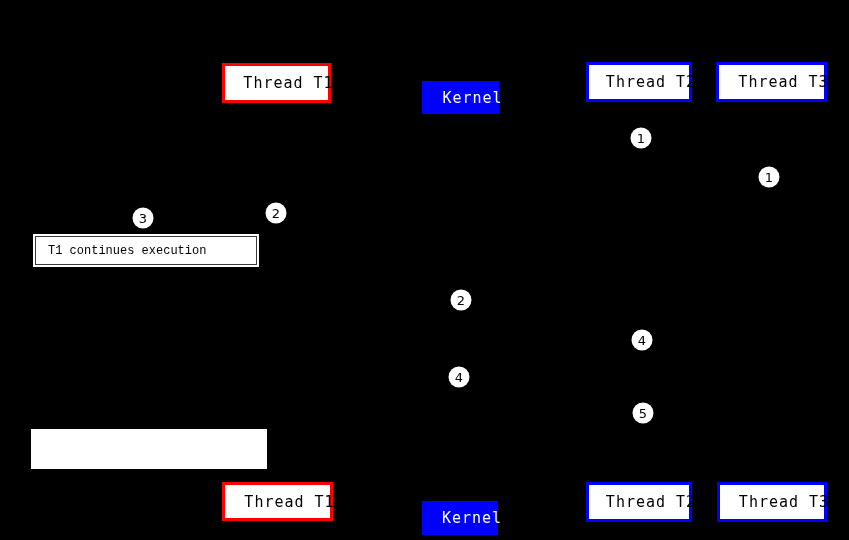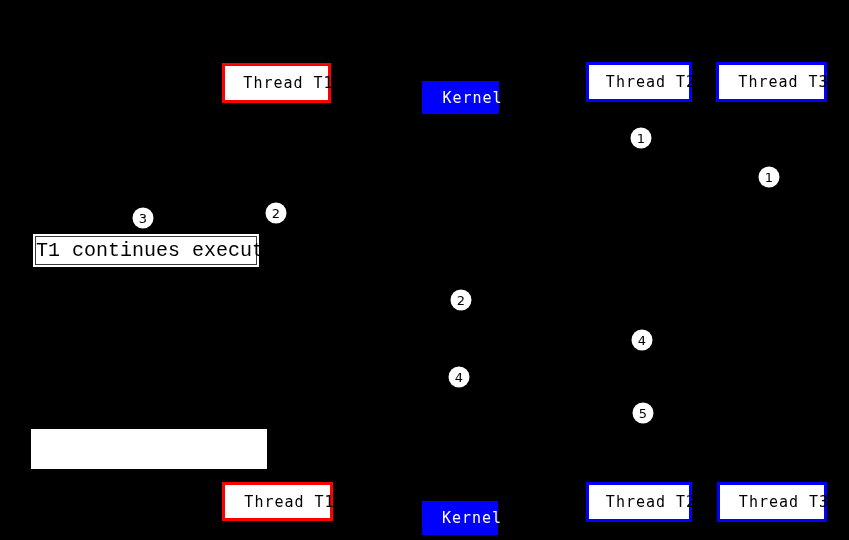--- a/index.html
+++ b/index.html
@@ -55,24 +55,24 @@
     transform: translate(-50%, -50%);
   }
   .note {
     position: absolute;
     box-sizing: border-box;
     background: var(--box-bg, #fff);
     border: 1px solid #3a3a3a;
     box-shadow: 0 0 0 2px #ffffff;
     color: #000;
     font-family: "Liberation Mono", monospace;
-    font-size: 20px;
+    font-size: 12px;
     display: flex;
     align-items: center;
-    padding-left: 0;
+    padding-left: 12px;
     white-space: nowrap;
   }
   .blank-rect {
     position: absolute;
     background: var(--box-bg, #fff);
   }
 
   
   #t1-top     { left: 222px; top: 63px;  width: 109px; height: 40px; }
   #kernel-top { left: 422px; top: 65px;  width: 77px;  height: 33px; }

